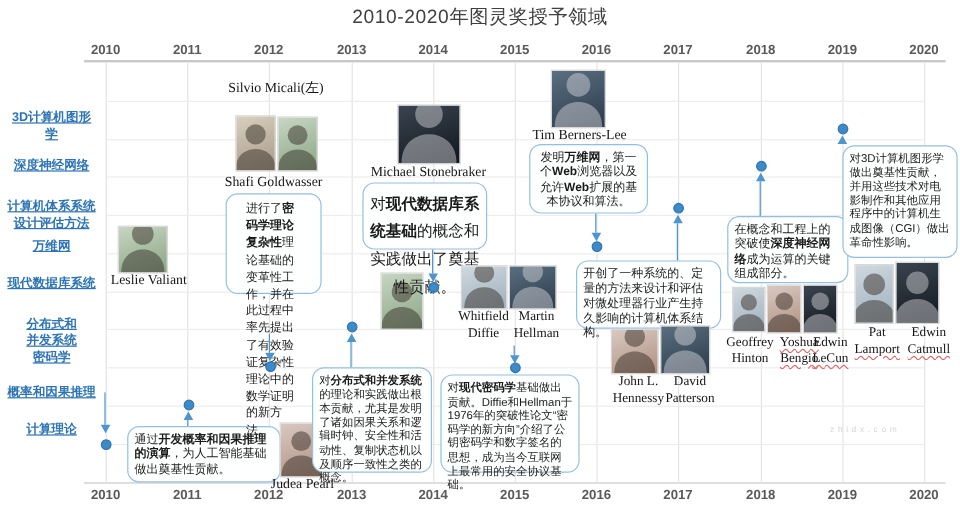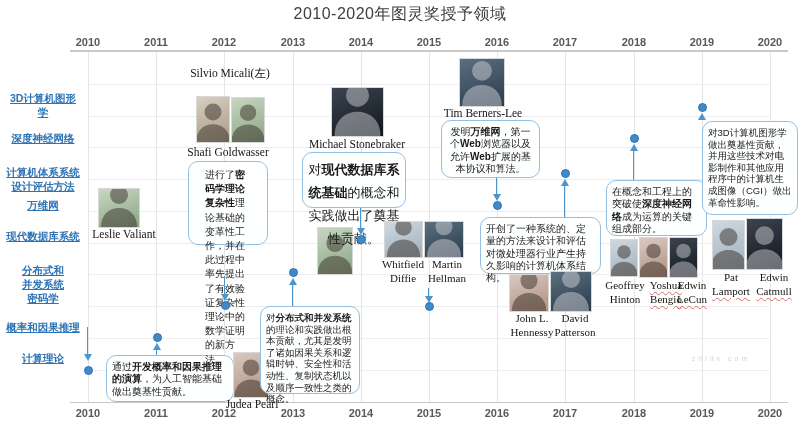--- a/index.html
+++ b/index.html
@@ -189,20 +189,21 @@
     <div>Whitfield</div>
     <div>Diffie</div>
   </div>
   <div class="pcol" style="left:424px;top:258px;width:46px">
     <div>Martin</div>
     <div>Hellman</div>
   </div>
   <div class="vline" style="left:428px;top:288px;height:8px"></div>
   <div class="arr-d" style="left:424.5px;top:296px"></div>
   <div class="dot" style="left:424.5px;top:301.5px"></div>
+  <div class="callout sm" style="left:367px;top:312px;width:116px;height:82px"><span>对</span><b>现代密码学</b><span>基础做出贡献。Diffie和Hellman于1976年的突破性论文“密码学的新方向”介绍了公钥密码学和数字签名的思想，成为当今互联网上最常用的安全协议基础。</span></div>
 
   <div class="photo pC" style="left:459px;top:58px;width:46px;height:49px">
     <svg viewBox="0 0 40 48" preserveAspectRatio="xMidYMax slice">
         <circle cx="20" cy="16" r="9" fill="rgba(220,220,225,.45)"></circle>
         <path d="M2 48 C2 34 12 29 20 29 C28 29 38 34 38 48 Z" fill="rgba(220,220,225,.45)"></path>
       </svg>
   </div>
   <div class="pname" style="left:433px;top:107px;width:100px">Tim Berners-Lee</div>
   <div class="callout ctr" style="left:441px;top:120px;width:99px;height:58px"><span>发明</span><b>万维网</b><span>，第一个</span><b>Web</b><span>浏览器以及允许</span><b>Web</b><span>扩展的基本协议和算法。</span></div>
   <div class="vline" style="left:496px;top:178px;height:16px"></div>

